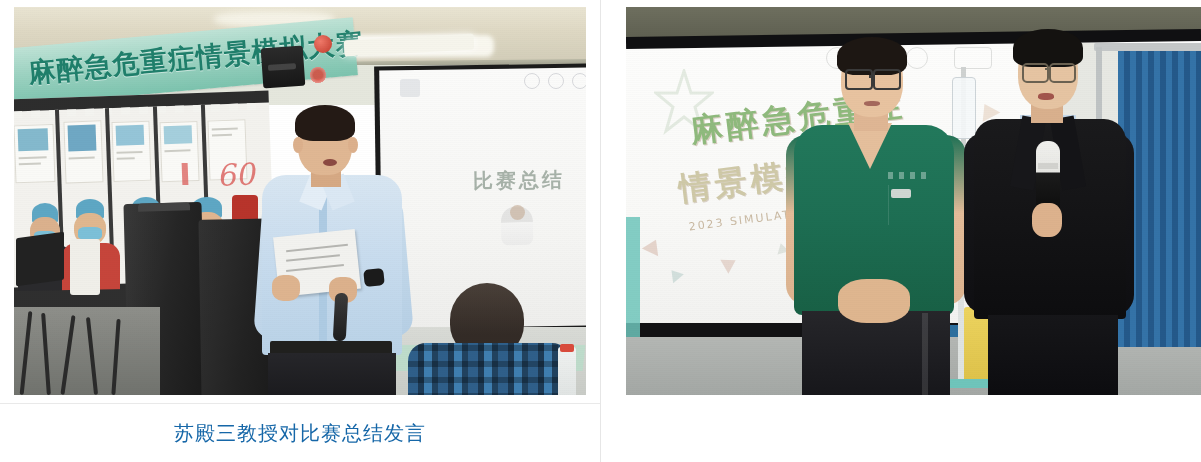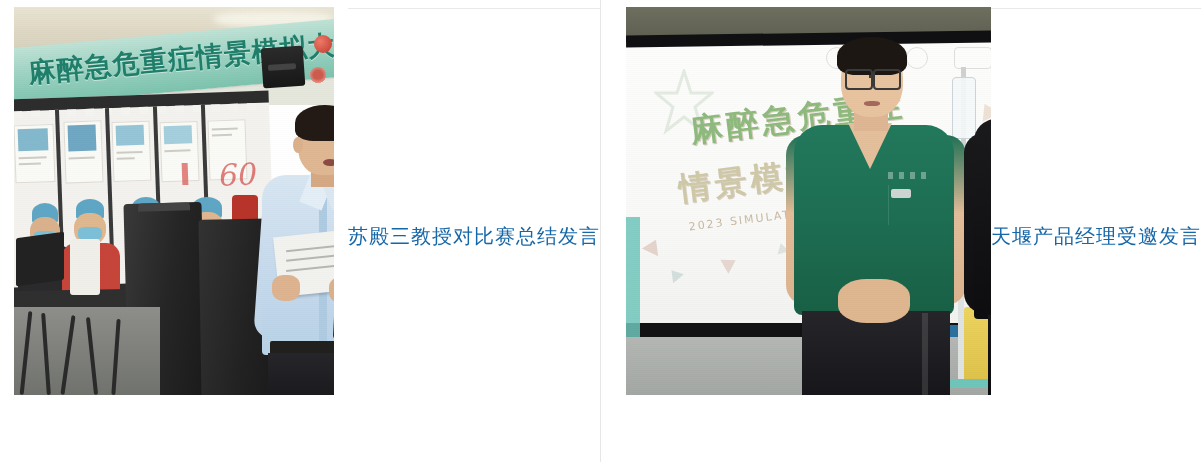--- a/index.html
+++ b/index.html
@@ -20,21 +20,21 @@
     height: 462px;
     display: flex;
     background: #ffffff;
   }
 
   .cell {
     position: relative;
     width: 600px;
     height: 462px;
     display: flex;
-    flex-direction: row;
+    flex-direction: column;
     background: #ffffff;
     box-sizing: border-box;
   }
   .cell-right {
     width: 601px;
     border-left: 1px solid #e6e6e6;
   }
 
   .photo-wrap {
     position: relative;
@@ -857,18 +857,15 @@
         <div class="lay s-mouth"></div>
         <div class="lay s-pants"></div>
         <div class="lay s-mic"></div>
         <div class="lay s-mic-label"></div>
         <div class="lay s-hand"></div>
 
         <div class="noise"></div>
       </div>
     </div>
 
-    <div class="caption-bar">
-      <span class="caption-text">天堰产品经理受邀发言</span>
-    </div>
   </div>
 
 </div>
 
 </body></html>

